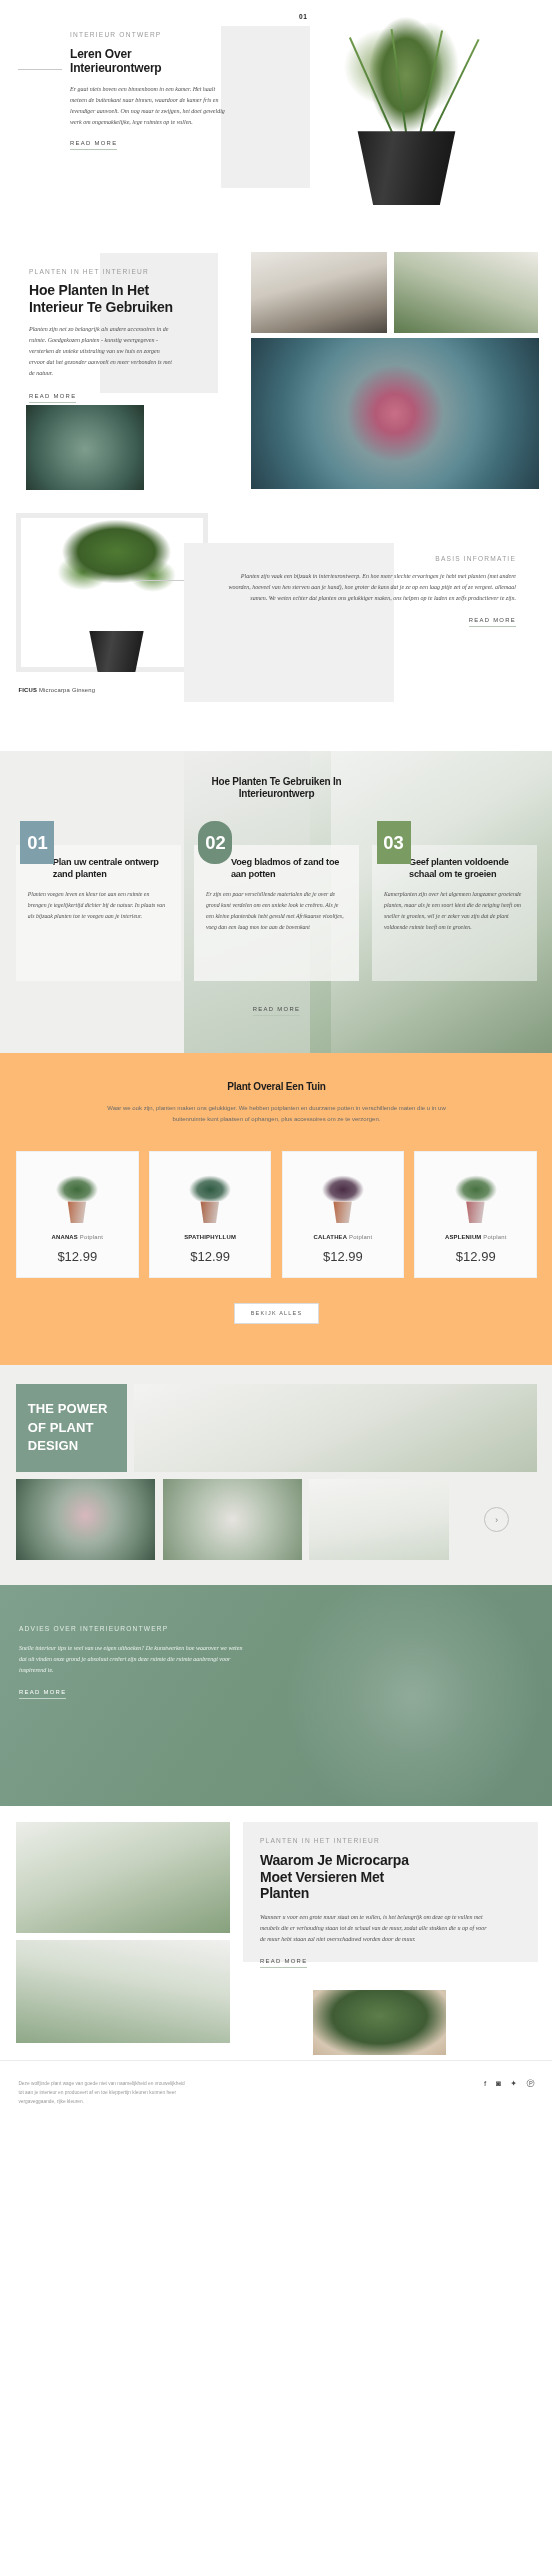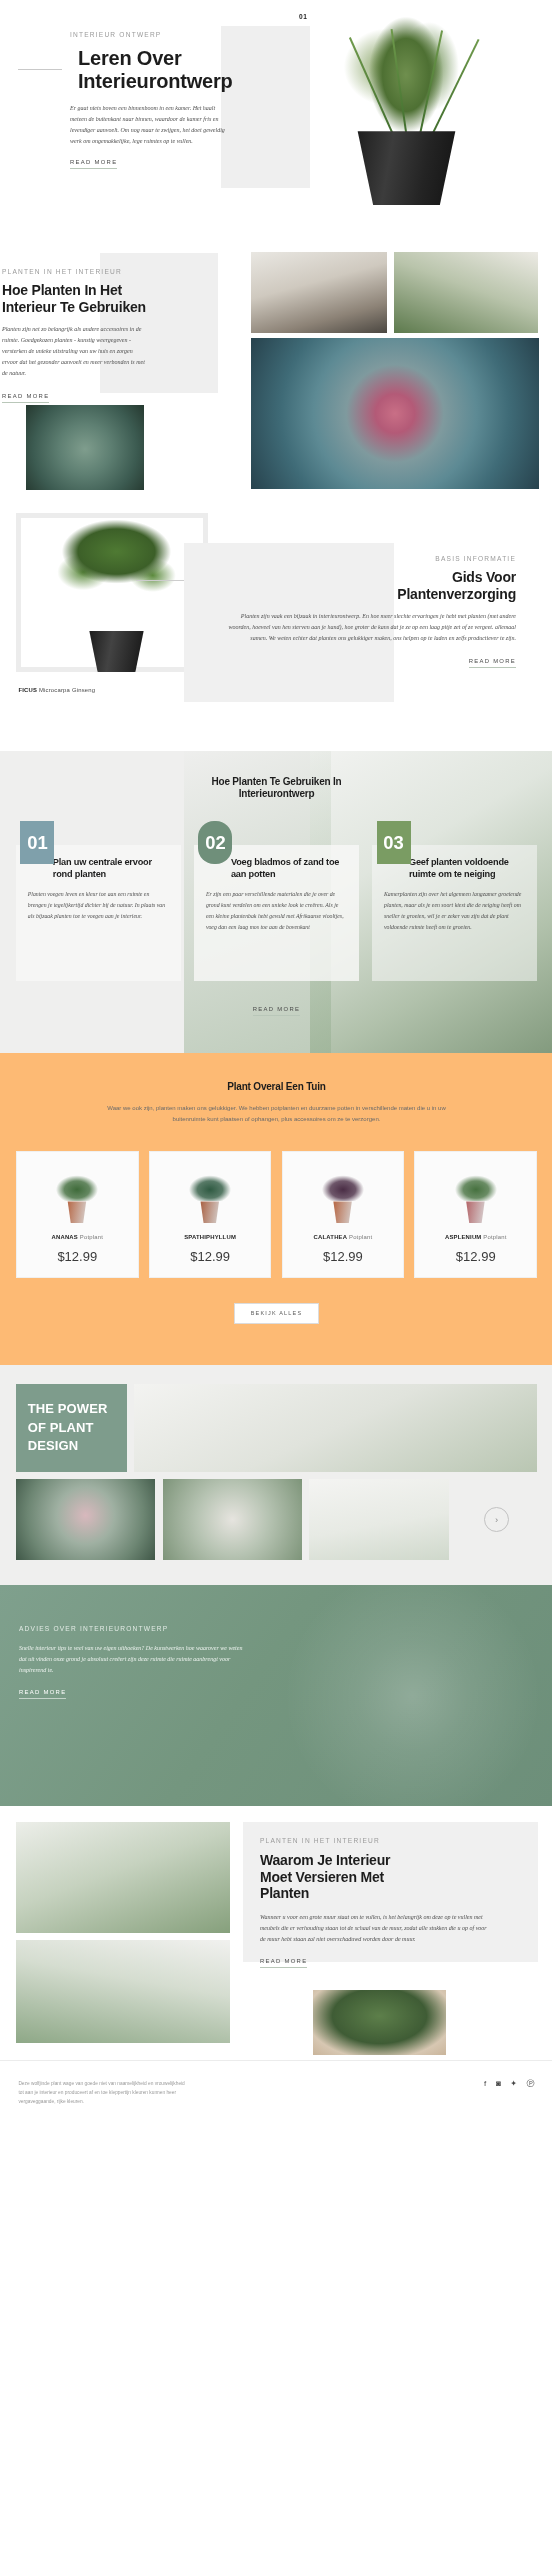--- a/index.html
+++ b/index.html
@@ -16,21 +16,21 @@
 
   
   .eyebrow{
     font-size:6.6px;
     letter-spacing:1.2px;
     color:#9a9a9a;
     text-transform:uppercase;
     font-weight:400;
   }
   h1,h2,h3,h4{font-weight:700;letter-spacing:-0.2px;color:#1d1d1d;line-height:1.18;}
-  .h-hero{font-size:20px;margin-left:8px;}
+  .h-hero{font-size:12px;}
   .h-sec{font-size:14px;}
   .h-mid{font-size:10px;}
   .h-card{font-size:9.2px;line-height:1.3;}
   p.body{
     font-family:"Liberation Serif", serif;
     font-style:italic;
     font-size:6px;
     line-height:1.85;
     color:#4e4e4e;
   }
@@ -75,21 +75,21 @@
     clip-path:polygon(6% 0,94% 0,80% 100%,20% 100%);
   }
   .grass{
     position:absolute;left:50%;bottom:70px;width:1.5px;height:111px;
     background:linear-gradient(#6f9a4c,#3e6b2c);transform-origin:bottom center;
   }
 
   
   .sec2{position:relative;height:251px;margin-top:2.9px;}
   .sec2-grey{position:absolute;left:100px;top:7.4px;width:118px;height:140px;background:#efefef;}
-  .sec2-text{position:absolute;left:2px;top:22px;width:144px;}
+  .sec2-text{position:absolute;left:29px;top:22px;width:144px;}
   .sec2-text .eyebrow{display:block;margin-bottom:7.4px;}
   .sec2-text p.body{margin-top:8.8px;}
   .sec2-text .readmore{margin-top:13.3px;}
   .sec2-img-a{position:absolute;left:251px;top:5.9px;width:136px;height:81px;
     background:linear-gradient(165deg,#e9e7e2 0%,#cfc9bf 40%,#8c8276 75%,#4b4741 100%);}
   .sec2-img-b{position:absolute;left:394px;top:5.9px;width:144px;height:81px;
     background:linear-gradient(200deg,#eceae4 0%,#b9c4ab 45%,#5d7a4d 100%);}
   .sec2-img-c{position:absolute;left:251px;top:92px;width:288px;height:151px;
     background:
       radial-gradient(circle at 50% 50%, #c96f86 0%, #b35a77 12%, #7f9a9e 30%, #5d8a94 50%, #3f6b77 70%, #27424d 100%);}
@@ -248,59 +248,55 @@
     <div class="sec3-frame"></div>
     <div class="sec3-bonsai"></div>
     <div class="sec3-pot"></div>
     <div class="sec3-caption">
       <b>FICUS</b><span> Microcarpa Ginseng</span>
     </div>
     <div class="sec3-line"></div>
     <div class="sec3-grey"></div>
     <div class="sec3-text">
       <span class="eyebrow">BASIS INFORMATIE</span>
-      <h2 class="h-sec">
-        <span>Gids Voor</span><br>
-        <span>Plantenverzorging</span>
-      </h2>
       <p class="body">Planten zijn vaak een bijzaak in interieurontwerp. En hoe meer slechte ervaringen je hebt met planten (met andere woorden, hoeveel van hen sterven aan je hand), hoe groter de kans dat je ze op een laag pitje zet of ze vergeet. allemaal samen. We weten echter dat planten ons gelukkiger maken, ons helpen op te laden en zelfs productiever te zijn.</p>
       <a class="readmore">READ MORE</a>
     </div>
   </section>
 
   <section class="sec4">
     <div class="sec4-bg"></div>
     <div class="sec4-bg2"></div>
 
     <div class="sec4-head">
       <h2 class="h-mid">
         <span>Hoe Planten Te Gebruiken In</span><br>
         <span>Interieurontwerp</span>
       </h2>
     </div>
 
     <div class="sec4-cards">
       <div class="step">
         <div class="step-num" id="n0" style="background: rgb(127, 160, 171);">01</div>
         <div class="step-body">
-          <h4 class="h-card">Plan uw centrale ervoor rond planten</h4>
+          <h4 class="h-card">Plan uw centrale ontwerp zand planten</h4>
           <p class="body">Planten voegen leven en kleur toe aan een ruimte en brengen je tegelijkertijd dichter bij de natuur. In plaats van als bijzaak planten toe te voegen aan je interieur.</p>
         </div>
       </div>
       <div class="step">
         <div class="step-num" id="n1" style="background: rgb(111, 143, 122); border-radius: 16px;">02</div>
         <div class="step-body">
           <h4 class="h-card">Voeg bladmos of zand toe aan potten</h4>
           <p class="body">Er zijn een paar verschillende materialen die je over de grond kunt verdelen om een unieke look te creëren. Als je een kleine plantenbak hebt gevuld met Afrikaanse viooltjes, voeg dan een laag mos toe aan de bovenkant</p>
         </div>
       </div>
       <div class="step">
         <div class="step-num" id="n2" style="background: rgb(122, 156, 99);">03</div>
         <div class="step-body" style="background:rgba(248,248,247,.55)">
-          <h4 class="h-card">Geef planten voldoende ruimte om te neiging</h4>
+          <h4 class="h-card">Geef planten voldoende schaal om te groeien</h4>
           <p class="body">Kamerplanten zijn over het algemeen langzamer groeiende planten, maar als je een soort kiest die de neiging heeft om sneller te groeien, wil je er zeker van zijn dat de plant voldoende ruimte heeft om te groeien.</p>
         </div>
       </div>
     </div>
 
     <div class="sec4-more">
       <a class="readmore">READ MORE</a>
     </div>
   </section>
 
@@ -383,21 +379,21 @@
     </div>
   </section>
 
   <section class="sec8">
     <div class="s8-img1"></div>
     <div class="s8-img2"></div>
     <div class="s8-grey"></div>
     <div class="s8-text">
       <span class="eyebrow">PLANTEN IN HET INTERIEUR</span>
       <h2 class="h-sec">
-        <span>Waarom Je Interieur</span><br>
+        <span>Waarom Je Microcarpa</span><br>
         <span>Moet Versieren Met</span><br>
         <span>Planten</span>
       </h2>
       <p class="body">Wanneer u voor een grote muur staat om te vullen, is het belangrijk om deze op te vullen met meubels die er verhouding staan tot de schaal van de muur, zodat alle stukken die u op of voor de muur hebt staan zal niet overschaduwd worden door de muur.</p>
       <a class="readmore">READ MORE</a>
     </div>
     <div class="s8-img3"></div>
   </section>
 
   <footer class="footer">

